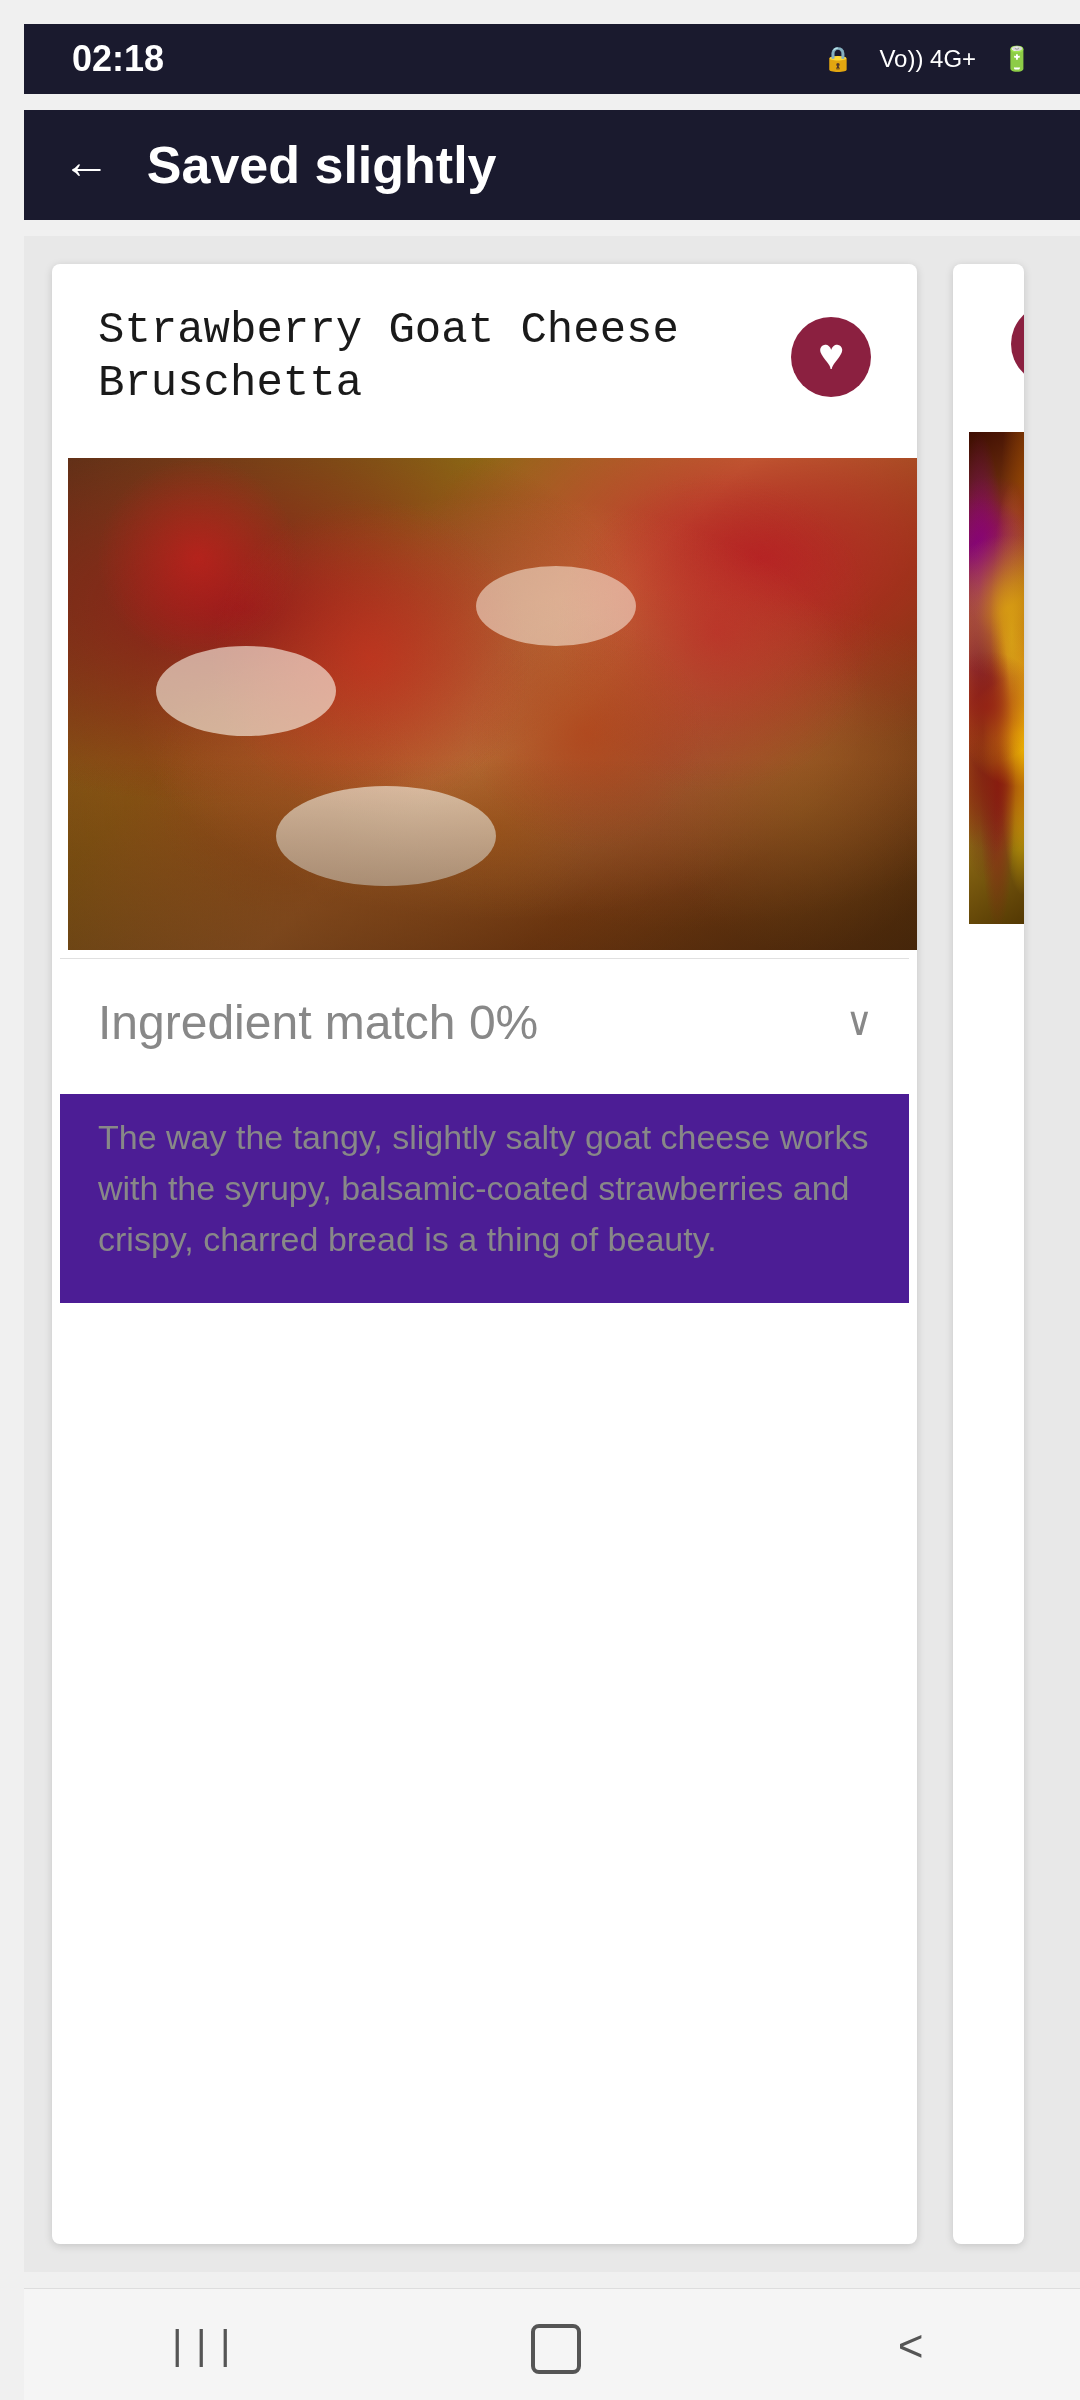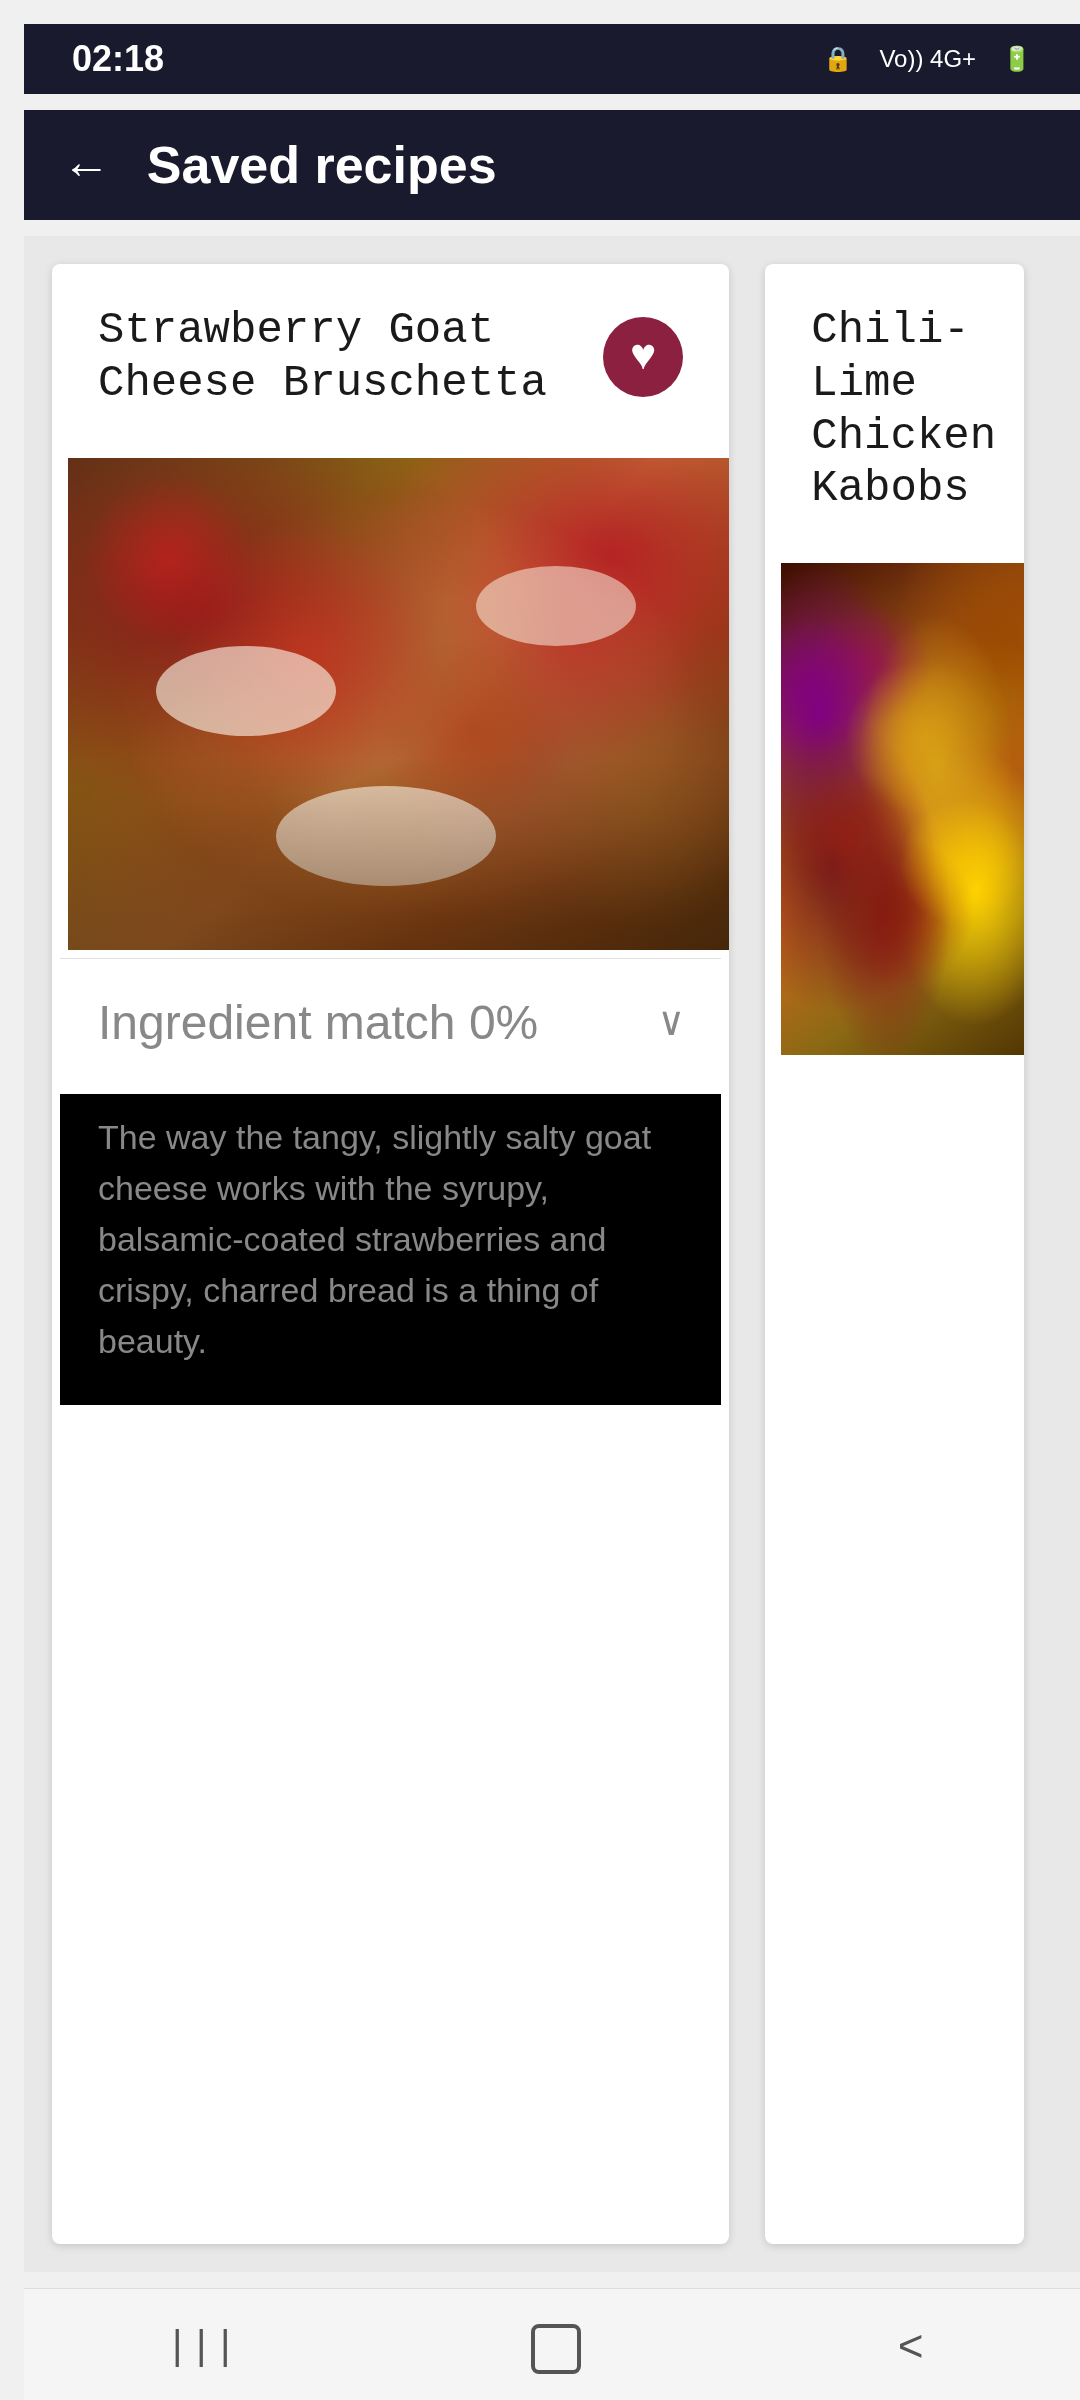--- a/index.html
+++ b/index.html
@@ -213,21 +213,21 @@
     }
 
     .chevron-down {
       font-size: 40px;
       color: #888;
     }
 
     
     .recipe-description {
       padding: 10px 30px 30px 30px;
-      background: #000000;
+      background: #4c1d95;
     }
 
     .recipe-desc-text {
       font-size: 34px;
       color: #888;
       line-height: 1.5;
       font-family: Arial, sans-serif;
     }
 
     
@@ -280,21 +280,21 @@
   <span class="status-time">02:18</span>
   <div class="status-icons">
     <span>🔒</span>
     <span>Vo)) 4G+</span>
     <span>🔋</span>
   </div>
 </div>
 
 <div class="app-bar">
   <span class="back-arrow">←</span>
-  <span class="app-bar-title">Saved recipes</span>
+  <span class="app-bar-title">Saved slightly</span>
 </div>
 
 <div class="content">
 
   <div class="recipe-card">
     <div class="recipe-title-row">
       <span class="recipe-title">Strawberry Goat Cheese Bruschetta</span>
       <div class="heart-btn">
         <span class="heart-icon">♥</span>
       </div>
@@ -314,21 +314,20 @@
       <span class="chevron-down">∨</span>
     </div>
 
     <div class="recipe-description">
       <p class="recipe-desc-text">The way the tangy, slightly salty goat cheese works with the syrupy, balsamic-coated strawberries and crispy, charred bread is a thing of beauty.</p>
     </div>
   </div>
 
   <div class="recipe-card">
     <div class="recipe-title-row">
-      <span class="recipe-title">Chili-Lime Chicken Kabobs</span>
       <div class="heart-btn">
         <span class="heart-icon">♥</span>
       </div>
     </div>
 
     <div class="recipe-image">
       <div class="kabobs-bg"></div>
     </div>
   </div>
 

